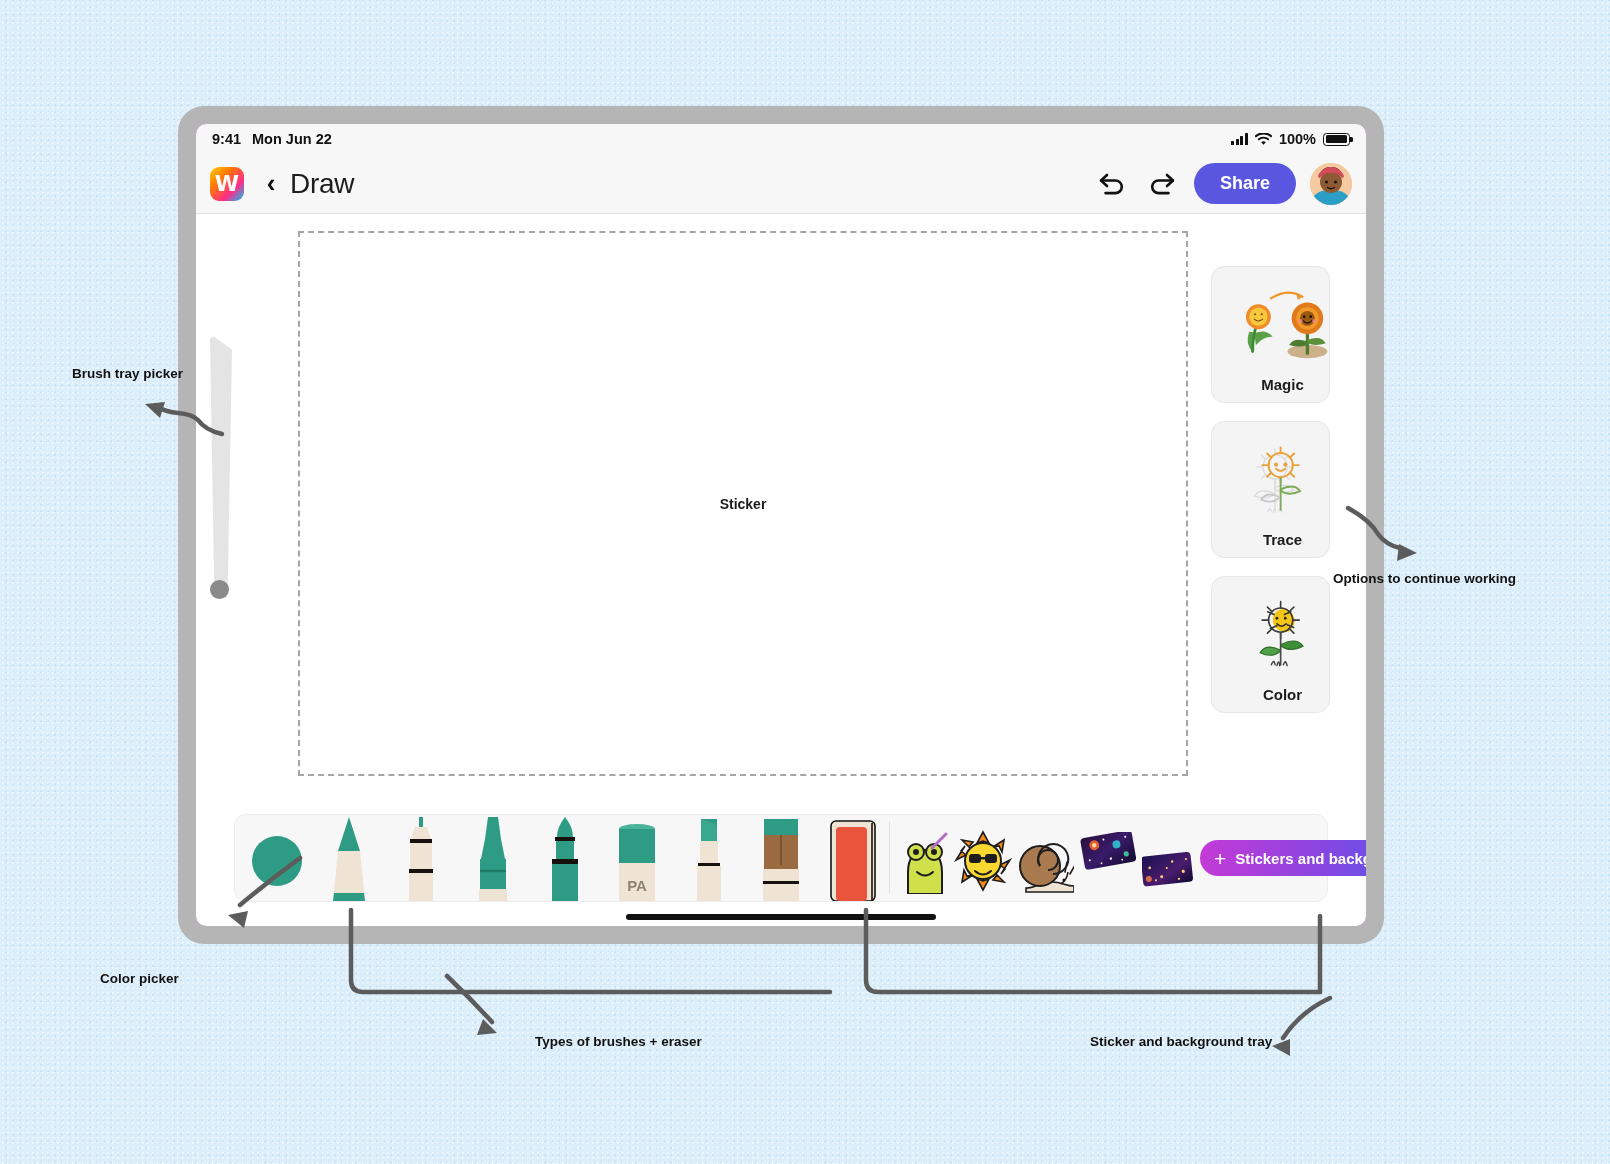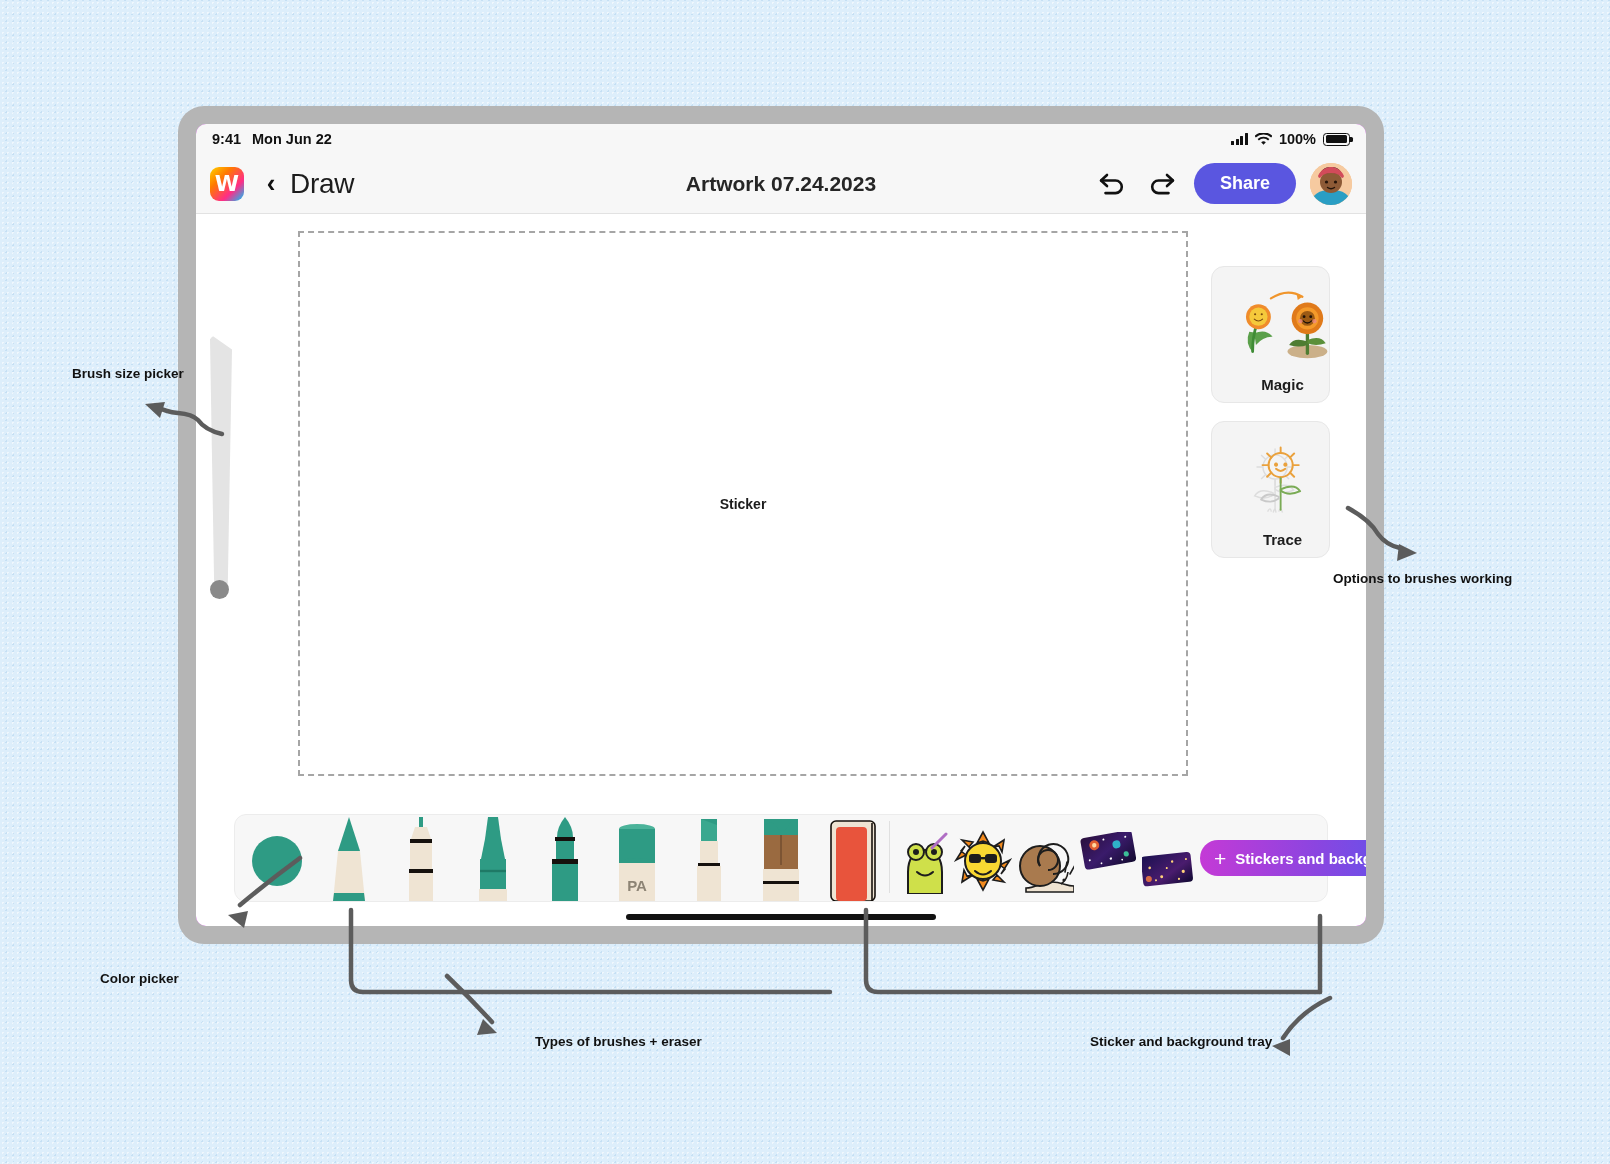--- a/index.html
+++ b/index.html
@@ -212,21 +212,20 @@
           </span>
       </div>
     </div>
 
     <div id="appbar">
       <div id="logo">
         <span>W</span>
       </div>
       <div id="backbtn">‹</div>
       <div id="screen-title">Draw</div>
-      <div id="doc-title">Artwork 07.24.2023</div>
 
       <div class="right">
         <div class="histbtn">
           <svg width="32" height="30" viewBox="0 0 32 30">
             <path d="M11 6 5 11.5l6 5.5" fill="none" stroke="#111" stroke-width="2.6" stroke-linecap="round" stroke-linejoin="round"></path>
             <path d="M5.3 11.5h14.2a6.3 6.3 0 0 1 0 12.6H9.5" fill="none" stroke="#111" stroke-width="2.6" stroke-linecap="round"></path>
           </svg>
         </div>
         <div class="histbtn">
           <svg width="32" height="30" viewBox="0 0 32 30">
@@ -325,20 +324,49 @@
                 <path d="M43 36q5 4.5 10 0"></path>
               </g>
               <path d="M48 46v34" fill="none" stroke="#7aab55" stroke-width="2" stroke-linecap="round"></path>
               <path d="M48 58q15-7 21 2-13 6-21-1z" fill="none" stroke="#7aab55" stroke-width="2" stroke-linejoin="round"></path>
               <path d="M46 66q-13-6-19 3 11 5 19-1z" fill="none" stroke="#c9c9c9" stroke-width="2" stroke-linejoin="round"></path>
             </svg>
           </div>
           <div class="cap">Trace</div>
         </div>
 
+        <div class="opt-card">
+          <div class="art">
+            <svg width="100" height="96" viewBox="0 0 100 96">
+
+              <path d="M50 20a13 13 0 0 1 7 24 13 13 0 0 1-13-22z" fill="#f5c518"></path>
+
+              <g fill="none" stroke="#3a3a3a" stroke-width="1.7" stroke-linecap="round">
+                <circle cx="48" cy="32" r="13"></circle>
+                <path d="M48 19v-7M57.2 23l5-5M61 32h7M57.2 41l5 5M48 45v7M38.8 41l-5 5M35 32h-7M38.8 23l-5-5"></path>
+                <path d="M52 26l7-3M55 37l7 3M41 26l-7-3M44 38l-7 3"></path>
+              </g>
+              <g fill="#2b2b2b">
+                <circle cx="44" cy="30" r="1.5"></circle>
+                  <circle cx="53" cy="30" r="1.5"></circle>
+              </g>
+              <path d="M44 36q5 5 10 0" fill="none" stroke="#2b2b2b" stroke-width="1.6" stroke-linecap="round"></path>
+
+              <path d="M48 46v34" fill="none" stroke="#4a4a4a" stroke-width="1.8" stroke-linecap="round"></path>
+
+              <path d="M49 58q16-8 23 2-14 7-23 0z" fill="#3f8f3a" stroke="#2f6d2b" stroke-width="1.3"></path>
+              <path d="M47 64q-15-7-21 3 12 6 21-1z" fill="#4fa046" stroke="#2f6d2b" stroke-width="1.3"></path>
+
+              <g fill="none" stroke="#3a3a3a" stroke-width="1.5" stroke-linecap="round">
+                <path d="M38 80q3-7 4 0M44 81q2-8 3 0M51 80q2-7 4 1"></path>
+              </g>
+            </svg>
+          </div>
+          <div class="cap">Color</div>
+        </div>
       </div>
 
       <div id="toolbar">
 
         <div id="brush-tray">
 
           <div class="tool">
             <div id="color-picker-btn"></div>
           </div>
 
@@ -549,17 +577,17 @@
   </g>
   <g fill="#5c5c5c" stroke="none">
     <path d="M145 404 l20 -2 -5 16 z"></path>
     <path d="M1417 553 l-18 -9 -2 17 z"></path>
     <path d="M228 915 l20 -4 -4 17 z"></path>
     <path d="M497 1033 l-14 -14 -6 16 z"></path>
     <path d="M1272 1046 l18 -7 0 17 z"></path>
   </g>
 </svg>
 
-<div class="anno" id="anno-brush">Brush size picker</div>
+<div class="anno" id="anno-brush">Brush tray picker</div>
 <div class="anno" id="anno-color">Color picker</div>
 <div class="anno" id="anno-brushes">Types of brushes + eraser</div>
-<div class="anno" id="anno-options">Options to brushes working</div>
+<div class="anno" id="anno-options">Options to continue working</div>
 <div class="anno" id="anno-tray">Sticker and background tray</div>
 
 </body></html>

